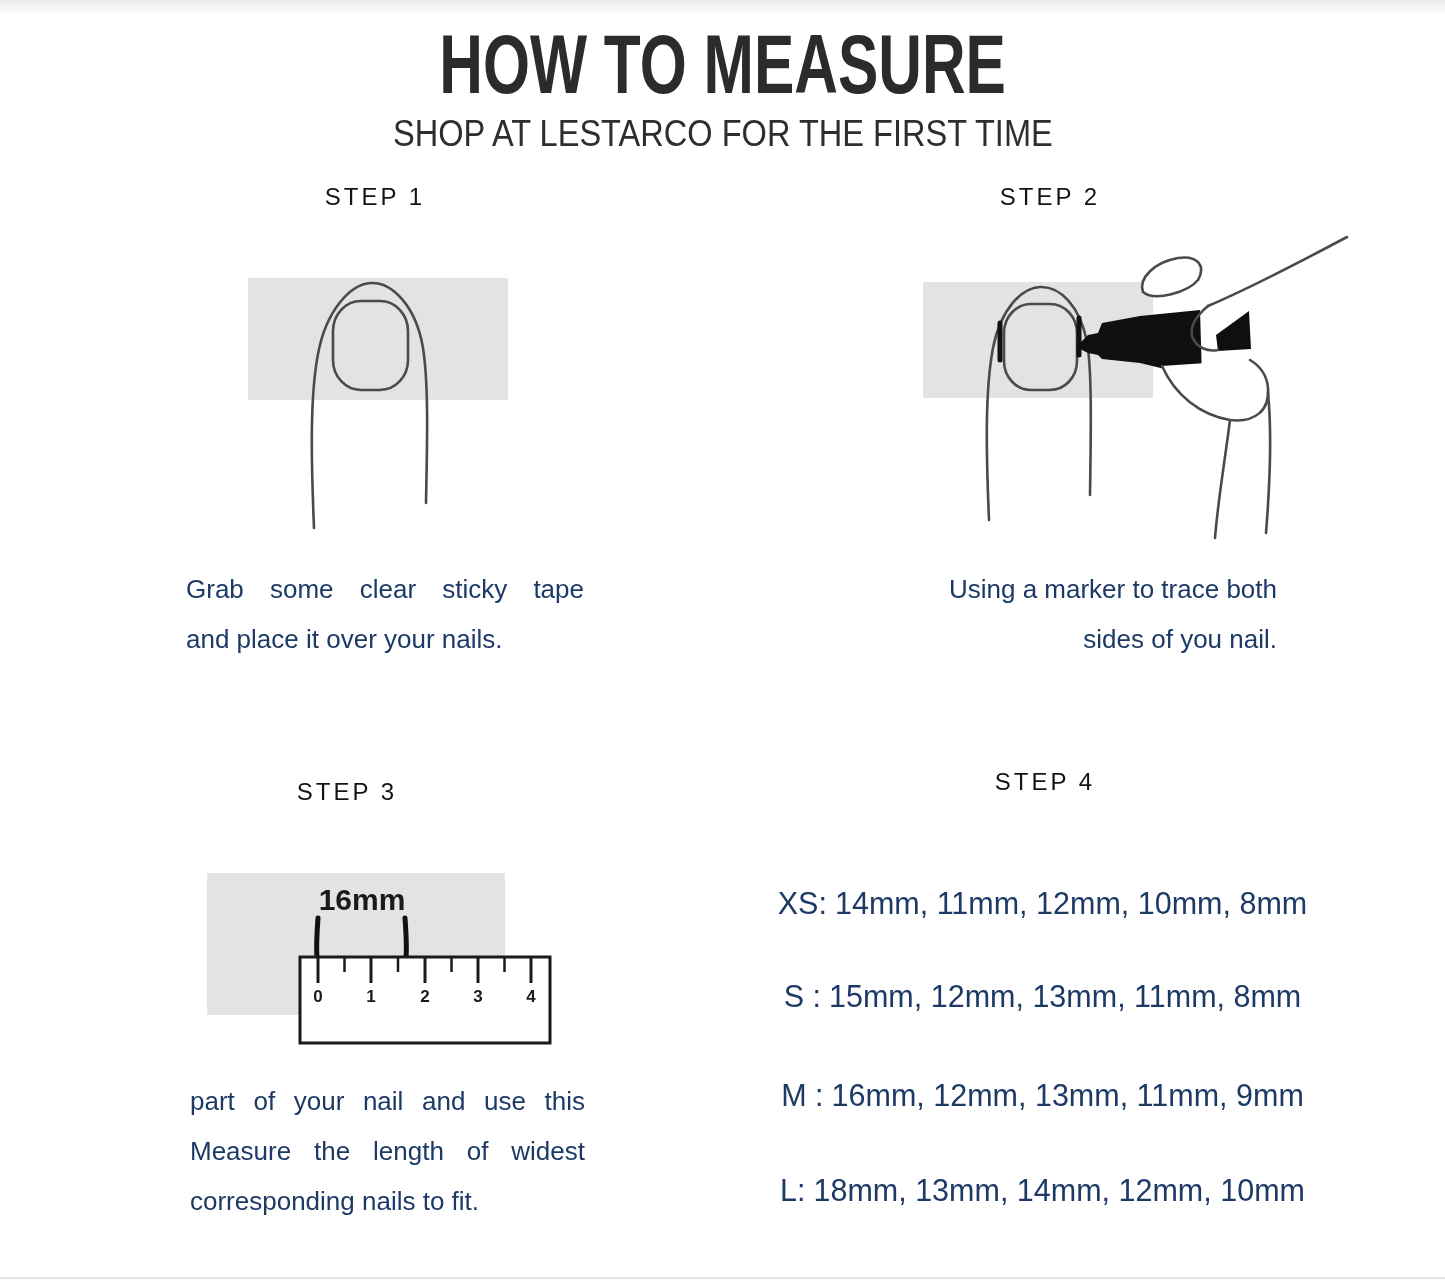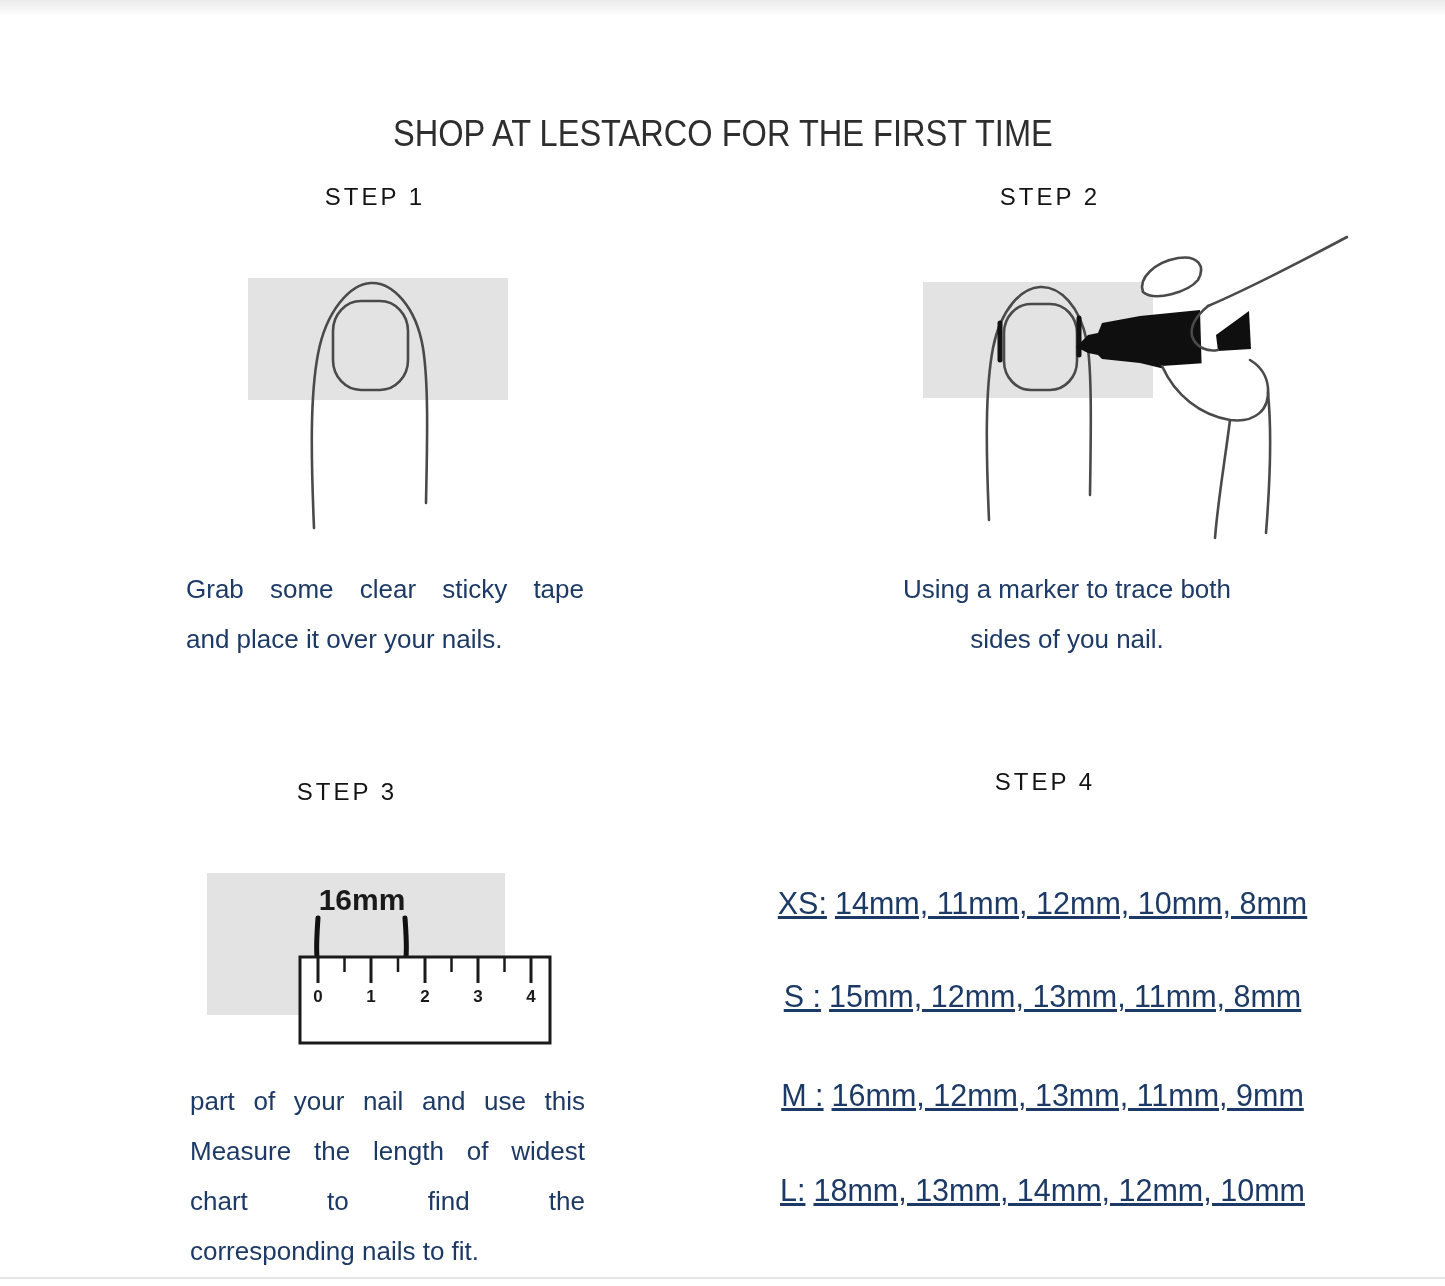--- a/index.html
+++ b/index.html
@@ -40,37 +40,38 @@
     letter-spacing: 3px; white-space: nowrap;
   }
   .illus { position: absolute; }
   .step-text {
     position: absolute;
     color: #1d3a66; font-size: 26px; font-weight: 400;
     line-height: 50px;
   }
   .step-text .line-justify { text-align: justify; text-align-last: justify; }
   .step-text .line-left { text-align: left; }
-  .step-text.centered { text-align: center; }
+  .step-text.centered { text-align: right; }
   .size-chart { position: absolute; left: 755px; width: 575px; }
   .size-row {
     position: absolute; left: 0; width: 100%;
     text-align: center; white-space: nowrap;
-    color: #1d3a66; font-size: 30.5px; font-weight: 400; text-decoration: underline;
+    color: #1d3a66; font-size: 30.5px; font-weight: 400;
   }
   .size-row .size-label { font-weight: 500; }
   .size-row .size-values { margin-left: 8px; }
 </style>
 </head>
 <body>
 
 <div class="page">
 
   <div class="top-fade"></div>
 
+  <h1 class="main-title"><span class="squeeze">HOW TO MEASURE</span></h1>
   <div class="subtitle"><span class="squeeze">SHOP AT LESTARCO FOR THE FIRST TIME</span></div>
 
   <div class="step-heading" style="left:175px; top:183px; width:400px;">STEP 1</div>
 
   <svg class="illus" style="left:240px; top:266px;" width="300" height="274" viewBox="0 0 300 274">
     <rect x="8" y="12" width="260" height="122" fill="#e3e3e3"></rect>
     <path d="M 74 262 C 71 190 70 130 78 88 C 86 45 110 18 131 17 C 152 16 176 40 183 82 C 189 120 187 182 186 237" fill="none" stroke="#4a4a4a" stroke-width="2.6" stroke-linecap="round"></path>
     <rect x="93" y="35" width="75" height="89" rx="28" ry="30" fill="none" stroke="#4a4a4a" stroke-width="2.6"></rect>
   </svg>
 
@@ -131,21 +132,20 @@
       <text x="181" y="142">1</text>
       <text x="235" y="142">2</text>
       <text x="288" y="142">3</text>
       <text x="341" y="142">4</text>
     </g>
   </svg>
 
   <div class="step-text" style="left:190px; top:1076px; width:395px;">
     <div class="line-justify">part of your nail and use this</div>
     <div class="line-justify">Measure the length of widest</div>
-    <div class="line-justify">chart to find the</div>
     <div class="line-left">corresponding nails to fit.</div>
   </div>
 
   <div class="step-heading" style="left:845px; top:768px; width:400px;">STEP 4</div>
 
   <div class="size-chart">
     <div class="size-row" style="top:886px;">
       <span class="size-label">XS:</span><span class="size-values">14mm, 11mm, 12mm, 10mm, 8mm</span>
     </div>
     <div class="size-row" style="top:979px;">

